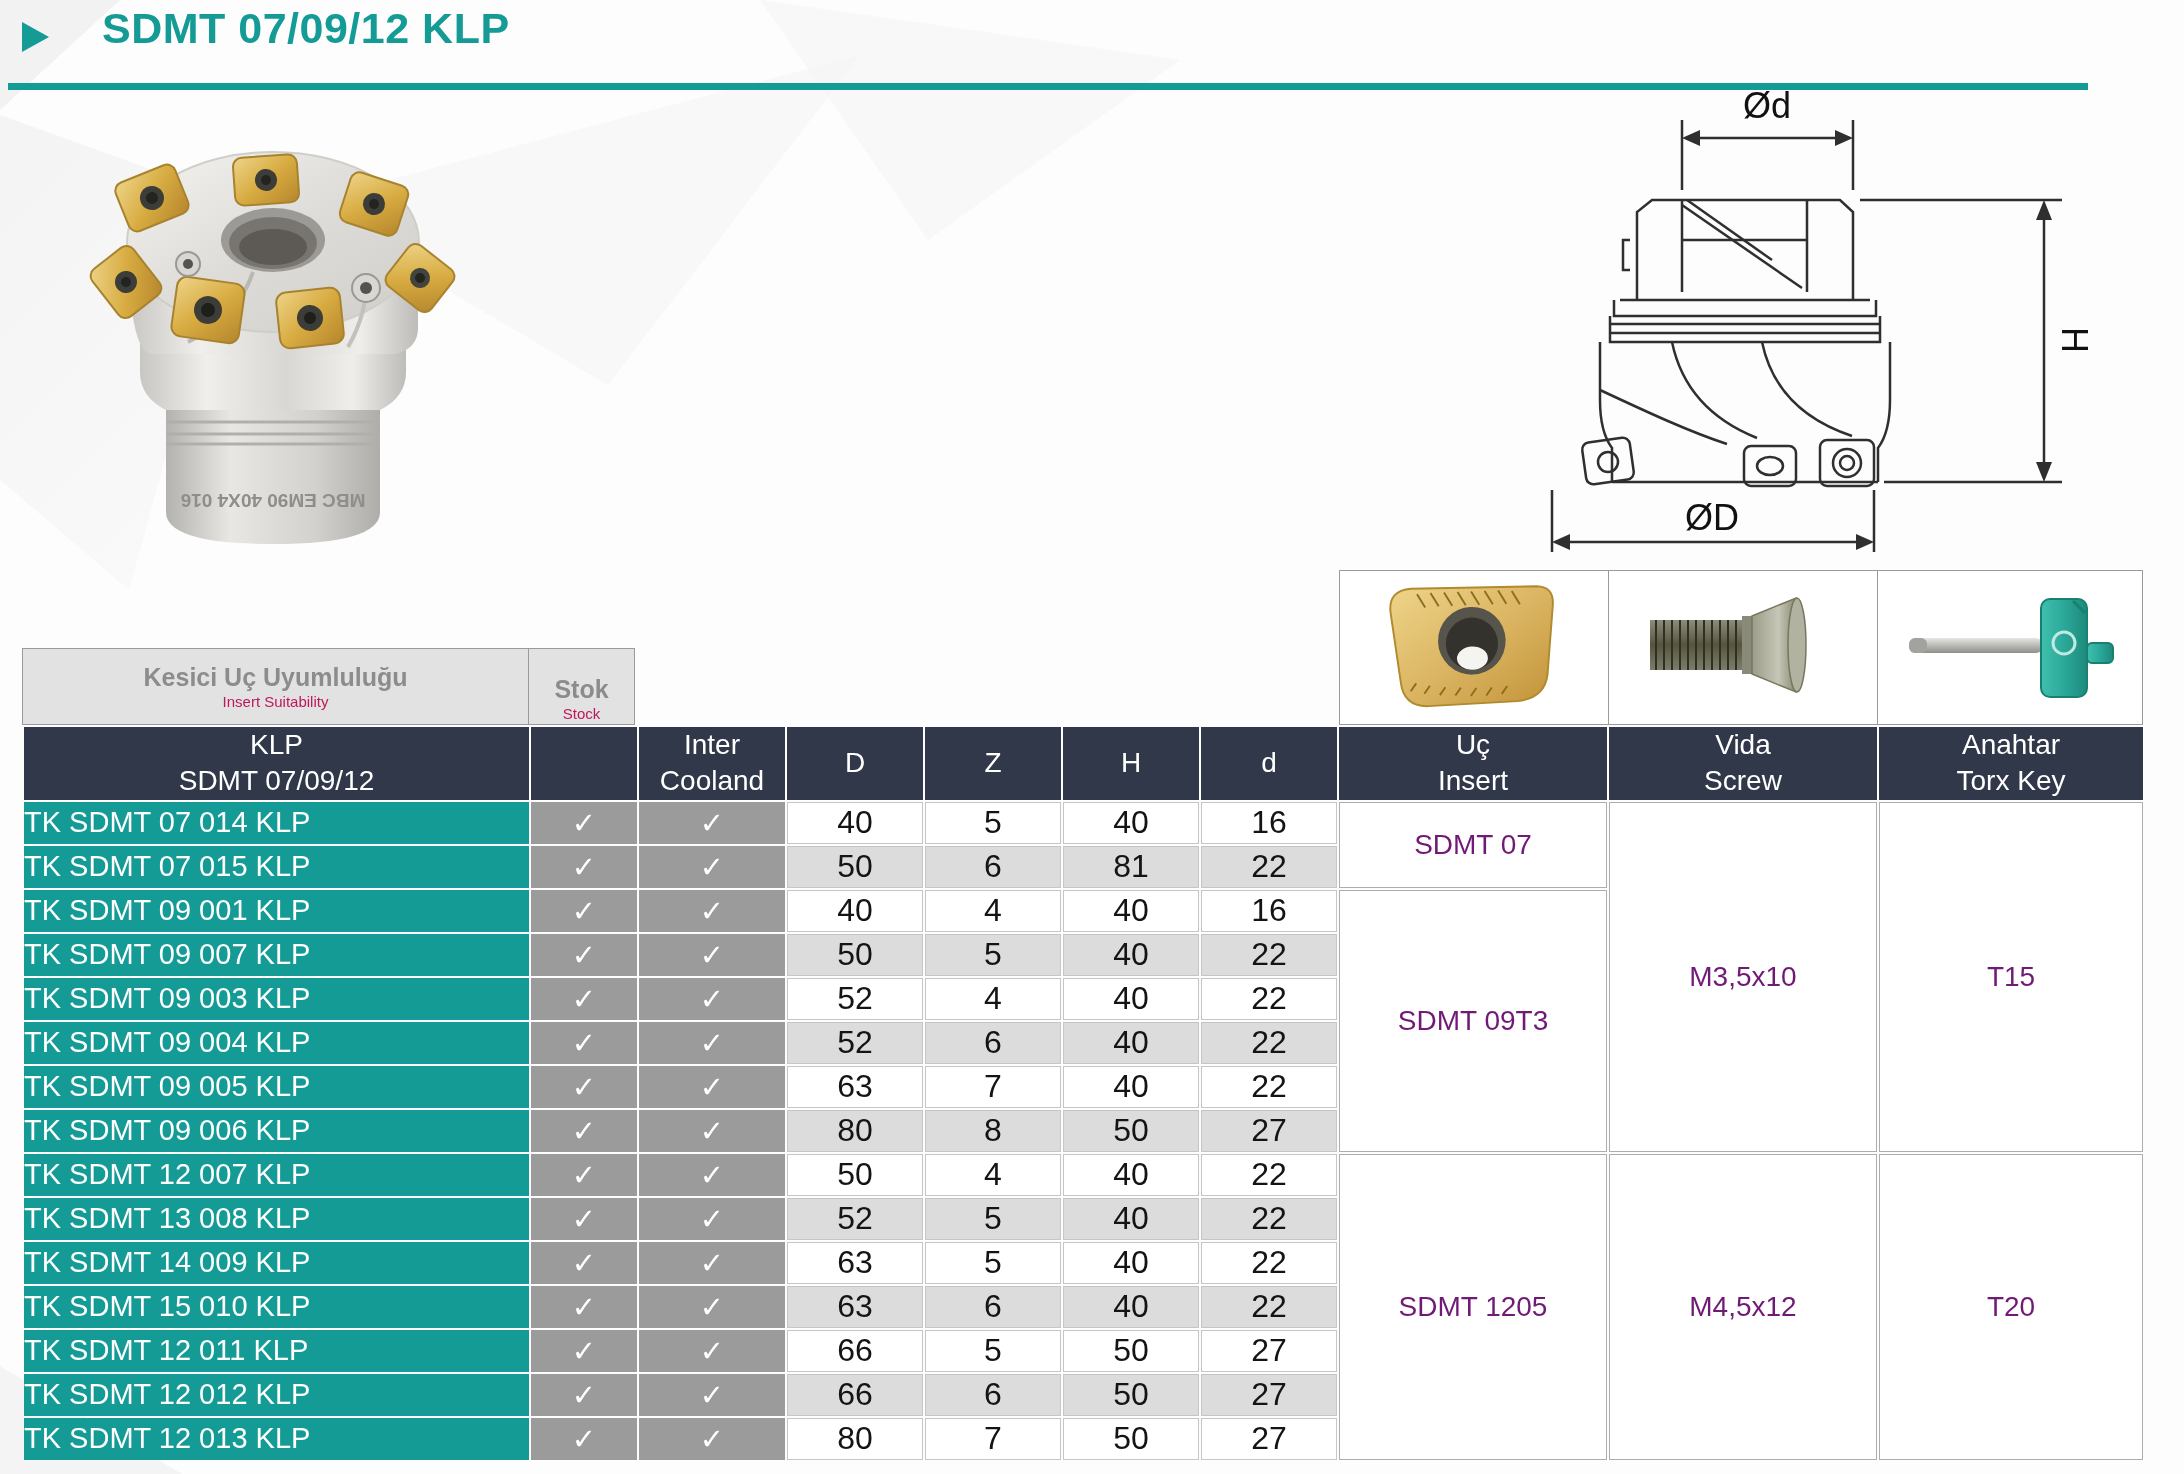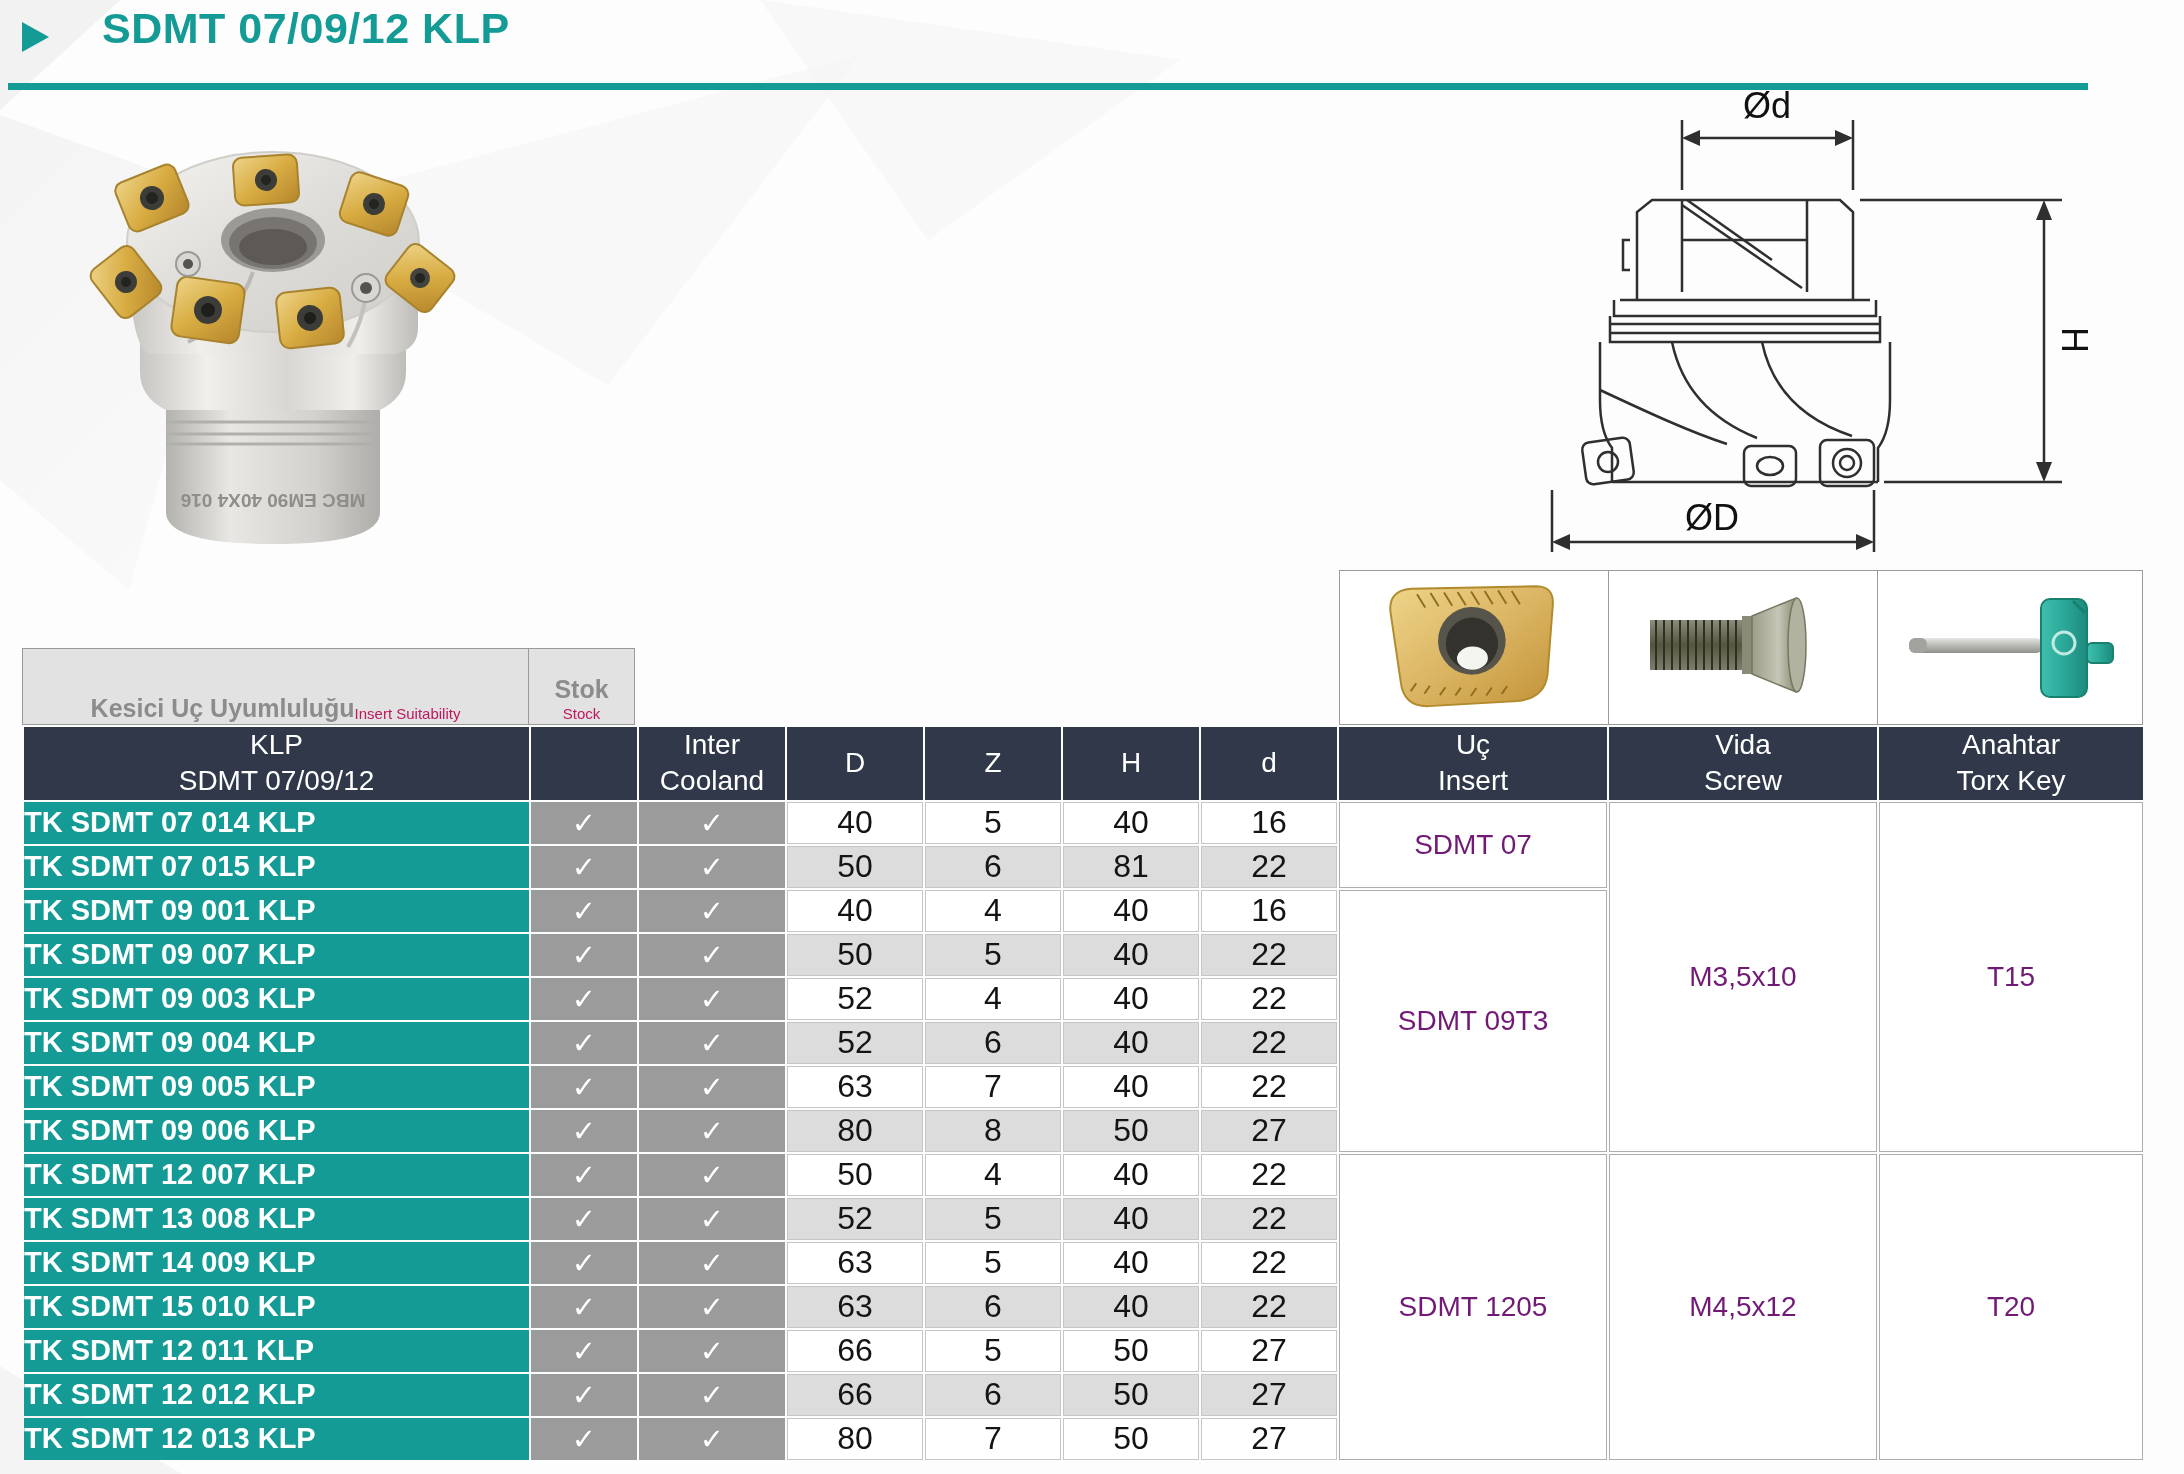--- a/index.html
+++ b/index.html
@@ -28,37 +28,37 @@
   
   .photo-wrap{position:absolute;left:48px;top:92px;}
   .drawing-wrap{position:absolute;left:1522px;top:90px;}
   svg text{font-family:"Liberation Sans",sans-serif;}
 
   
   .table-wrap{position:absolute;left:22px;top:570px;width:2123px;}
   .pre-strip{position:relative;height:155px;}
   .suit-box{position:absolute;left:0;top:78px;width:613px;height:77px;background:#E2E2E2;
       border:1px solid #9a9a9a;display:flex;box-sizing:border-box;}
-  .suit-main{width:505px;border-right:1px solid #9a9a9a;display:flex;flex-direction:row;
-      align-items:flex-end;justify-content:center;}
+  .suit-main{width:505px;border-right:1px solid #9a9a9a;display:flex;flex-direction:column;
+      align-items:center;justify-content:center;}
   .suit-stock{flex:1;display:flex;flex-direction:column;align-items:center;justify-content:flex-end;}
   .suit-line1{font-size:25px;font-weight:bold;color:#8C8C8C;line-height:1.25;}
   .suit-line2{font-size:15px;color:#be185d;line-height:1.25;}
   .images-box{position:absolute;left:1317px;top:0;width:804px;height:155px;background:#fff;
       border:1px solid #9a9a9a;display:flex;box-sizing:border-box;}
   .img-cell{display:flex;align-items:center;justify-content:center;border-right:1px solid #9a9a9a;}
   .img-cell:last-child{border-right:none;}
   .img-cell.c1{width:268px;}.img-cell.c2{width:268px;}.img-cell.c3{flex:1;}
 
   table.spec{table-layout:fixed;width:2123px;border-spacing:2px;border-collapse:separate;}
   table.spec td,table.spec th{padding:0;box-sizing:border-box;overflow:hidden;}
   .th{background:#303849;color:#ffffff;font-size:28px;font-weight:400;text-align:center;
       vertical-align:middle;height:70px;line-height:1.3;}
   td{height:42px;vertical-align:middle;}
-  .name{background:#159B96;color:#fff;font-weight:bold;font-size:29px;text-align:left;
+  .name{background:#159B96;color:#fff;font-weight:normal;font-size:29px;text-align:left;
       padding-left:14px;white-space:nowrap;}
   .chk{background:#9B9B9B;color:#fff;font-size:29px;text-align:center;}
   .num{background:#fff;border:1px solid #C6C6C6;color:#141414;font-size:32px;text-align:center;}
   tbody tr:nth-child(even) .num{background:#DCDCDC;}
   .merge{background:#fff;border:1px solid #ADADAD;color:#701a75;font-size:28px;text-align:center;
       vertical-align:middle;}
 </style>
 </head>
 <body>
 

